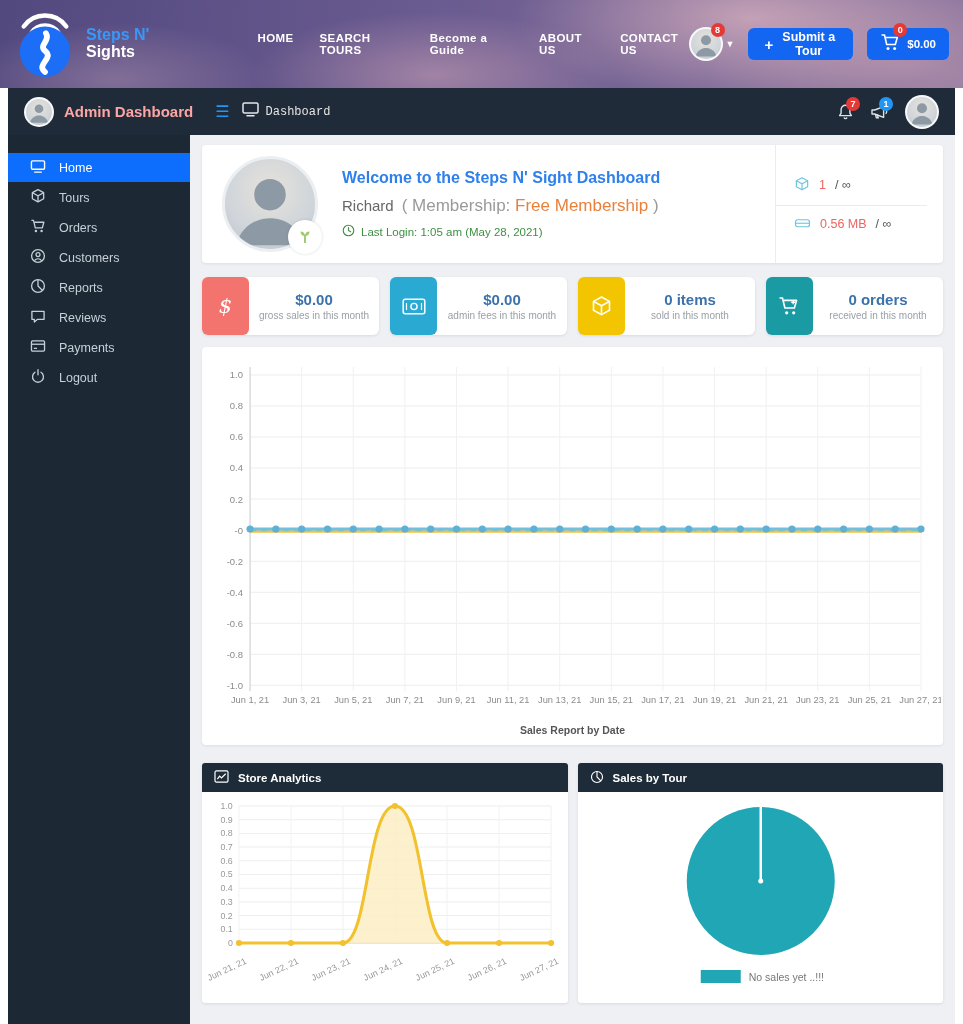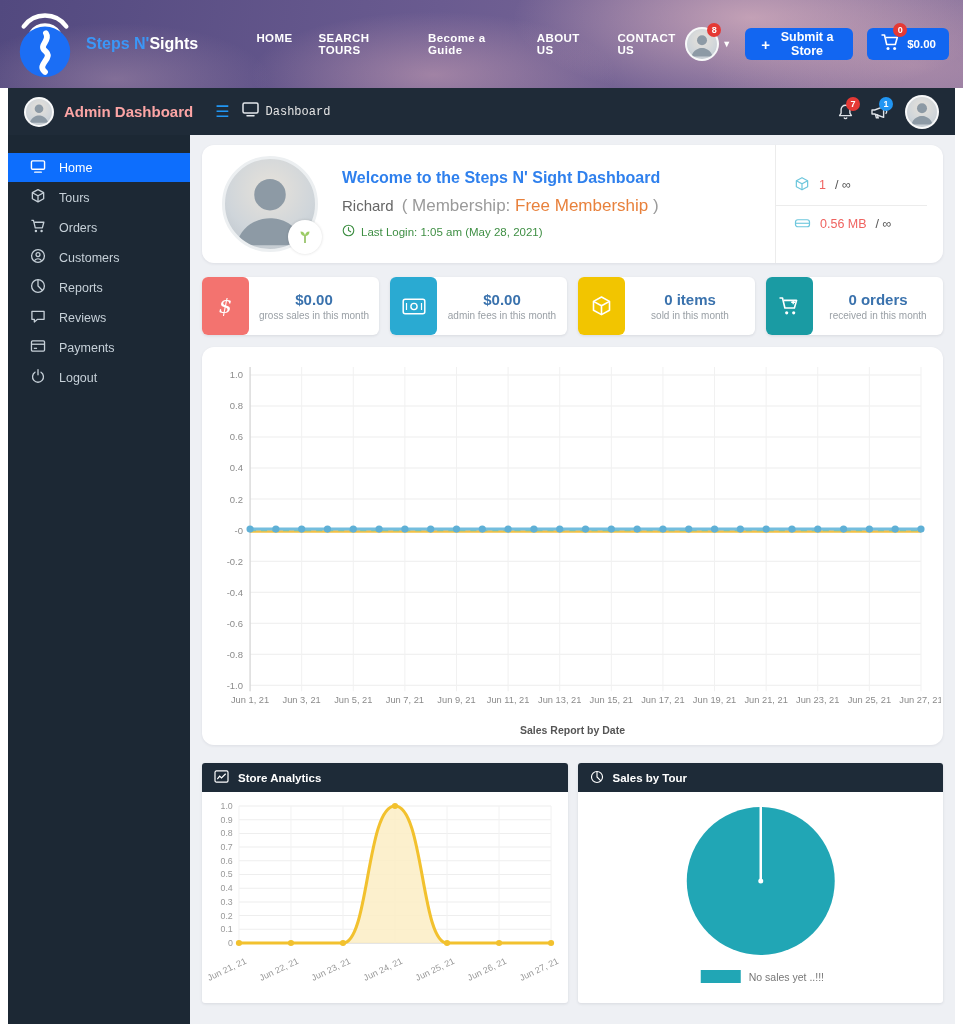--- a/index.html
+++ b/index.html
@@ -9,21 +9,21 @@
   
   .topnav { height: 88px; display: flex; align-items: center; padding: 0 14px;
     background:
       radial-gradient(ellipse 340px 120px at 78% 20%, rgba(233,190,198,.65), transparent 70%),
       radial-gradient(ellipse 260px 90px at 45% 85%, rgba(215,170,185,.5), transparent 70%),
       radial-gradient(ellipse 300px 110px at 95% 75%, rgba(200,160,180,.5), transparent 70%),
       radial-gradient(ellipse 220px 80px at 12% 90%, rgba(180,150,175,.45), transparent 70%),
       linear-gradient(100deg, #52497f 0%, #6a5b90 45%, #8a749d 100%);
   }
   .brand { display: flex; align-items: center; gap: 10px; width: 215px; }
-  .brand-text { line-height: 1.05; font-weight: bold; font-size: 16px; display:flex; flex-direction:row; }
+  .brand-text { line-height: 1.05; font-weight: bold; font-size: 16px; display:flex; flex-direction:column; }
   .brand-line1 { color: #3b97f7; }
   .brand-line2 { color: #ffffff; }
   .menu { display: flex; gap: 26px; margin-left: 48px; }
   .menu a { color: #fff; text-decoration: none; font-size: 11.5px; font-weight: 600; letter-spacing: .4px; }
   .nav-right { margin-left: auto; display: flex; align-items: center; gap: 14px; }
   .nav-avatar-wrap { position: relative; display:flex; align-items:center; gap:3px; cursor:pointer; }
   .avatar { border-radius: 50%; background: radial-gradient(circle at 50% 35%, #e7e2da 0%, #cfd5da 60%, #b9c1c8 100%); overflow: hidden; display:block; border:2px solid rgba(255,255,255,.85); }
   .badge { position: absolute; min-width: 14px; height: 14px; border-radius: 8px;
     background: #e53935; color: #fff; font-size: 9px; font-weight: bold;
     display: flex; align-items: center; justify-content: center; padding: 0 3px; }
@@ -49,21 +49,21 @@
   
   .layout { display: flex; height: 889px; }
   .sidebar { width: 182px; background: #1c2834; padding-top: 18px; flex-shrink: 0; }
   .side-item { height: 29px; margin-bottom: 1px; display: flex; align-items: center; gap: 13px;
     padding-left: 22px; color: #c6d0d8; font-size: 12.5px; cursor: pointer; }
   .side-item svg { flex-shrink: 0; }
   .side-item.active { background: #0d6efd; color: #fff; }
   .content { flex: 1; background: #eef0f4; padding: 10px 12px 0 12px; overflow: hidden; }
 
   
-  .card { background: #fff; border-radius: 12px; box-shadow: 0 1px 3px rgba(20,30,50,.08); }
+  .card { background: #fff; border-radius: 4px; box-shadow: 0 1px 3px rgba(20,30,50,.08); }
   .welcome { height: 118px; display: flex; align-items: center; padding: 0 16px 0 20px; }
   .big-avatar-wrap { position: relative; width: 96px; height: 96px; flex-shrink: 0; }
   .big-avatar-wrap .avatar { width: 96px; height: 96px; border: 3px solid #eceff1; }
   .seller-badge { position: absolute; right: -4px; bottom: -2px; width: 34px; height: 34px;
     background: #fff; border-radius: 50%; display:flex; align-items:center; justify-content:center;
     box-shadow: 0 0 3px rgba(0,0,0,.15); }
   .welcome-info { flex: 1; padding-left: 24px; }
   .welcome-title { color: #2f80ed; font-size: 16px; font-weight: 600; margin-bottom: 9px; }
   .welcome-user { font-size: 15px; color: #666; margin-bottom: 8px; display:flex; align-items:baseline; gap:8px;}
   .membership { font-size: 17px; color: #9a9a9a; }
@@ -125,21 +125,21 @@
         <svg viewBox="0 0 24 24" width="30" height="30">
             <circle cx="12" cy="9" r="4" fill="#8d9aa5"></circle>
             <path d="M3.5 22c1.5-5.5 6-6.8 8.5-6.8s7 1.3 8.5 6.8z" fill="#8d9aa5"></path>
           </svg>
       </span>
       <span class="badge" style="top:-4px;left:22px;">8</span>
       <span class="caret">▼</span>
     </div>
     <button class="btn-blue">
       <span style="font-size:15px;">+</span>
-      <span>Submit a Store</span>
+      <span>Submit a Tour</span>
     </button>
     <button class="btn-blue cart-btn">
       <span>
         <svg width="20" height="19" viewBox="0 0 20 19">
             <path d="M1.5 2h3l2.2 9.5h8.6l2-7H6" stroke="#fff" stroke-width="1.6" fill="none" stroke-linejoin="round"></path>
             <circle cx="8" cy="15.6" r="1.5" fill="#fff"></circle>
             <circle cx="14.6" cy="15.6" r="1.5" fill="#fff"></circle>
           </svg>
       </span>
       <span class="badge">0</span>

